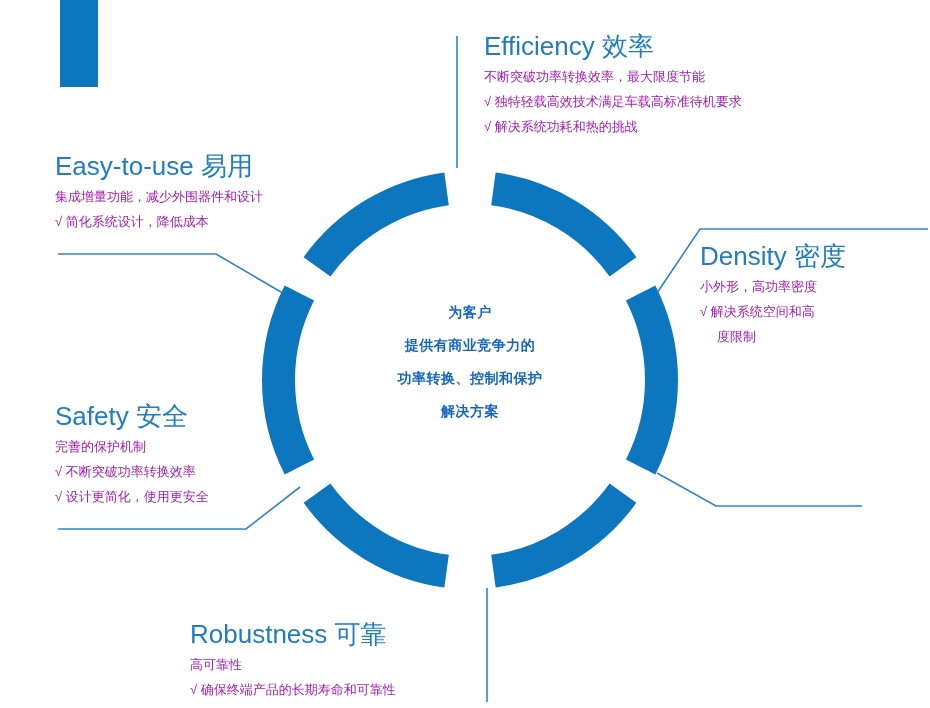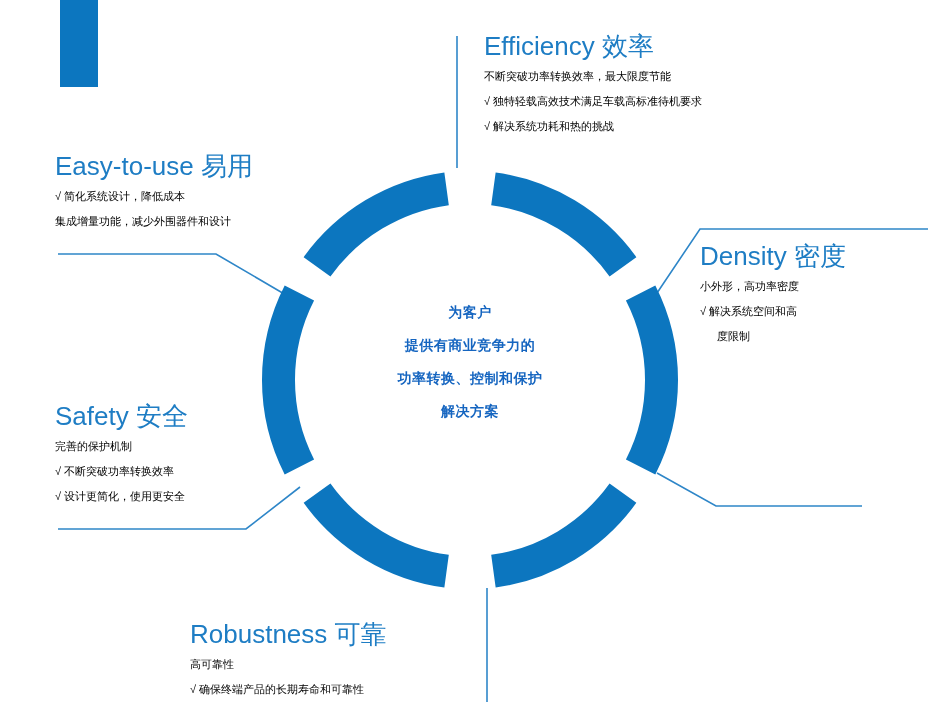--- a/index.html
+++ b/index.html
@@ -38,22 +38,22 @@
   .callout{position:absolute;}
   .callout .title{
     color:#1E7DC4;
     font-size:26px;
     line-height:32px;
     margin:0 0 2px 0;
     white-space:nowrap;
     font-weight:normal;
   }
   .callout .line{
-    color:#000000;
-    font-size:11px;
+    color:#a21caf;
+    font-size:13px;
     line-height:25px;
     white-space:nowrap;
   }
   .callout .line.indent{padding-left:17px;}
 
   
   #co-efficiency{left:484px;top:30px;width:420px;}
   #co-easy{left:55px;top:150px;width:330px;}
   #co-density{left:700px;top:240px;width:215px;}
   #co-safety{left:55px;top:400px;width:300px;}
@@ -129,22 +129,22 @@
 
   <div class="callout" id="co-efficiency">
     <div class="title">Efficiency 效率</div>
     <div class="line">不断突破功率转换效率，最大限度节能</div>
     <div class="line">√ 独特轻载高效技术满足车载高标准待机要求</div>
     <div class="line">√ 解决系统功耗和热的挑战</div>
   </div>
 
   <div class="callout" id="co-easy">
     <div class="title">Easy-to-use 易用</div>
+    <div class="line">集成增量功能，减少外围器件和设计</div>
     <div class="line">√ 简化系统设计，降低成本</div>
-    <div class="line">集成增量功能，减少外围器件和设计</div>
   </div>
 
   <div class="callout" id="co-density">
     <div class="title">Density 密度</div>
     <div class="line">小外形，高功率密度</div>
     <div class="line">√ 解决系统空间和高</div>
     <div class="line indent">度限制</div>
   </div>
 
   <div class="callout" id="co-safety">

